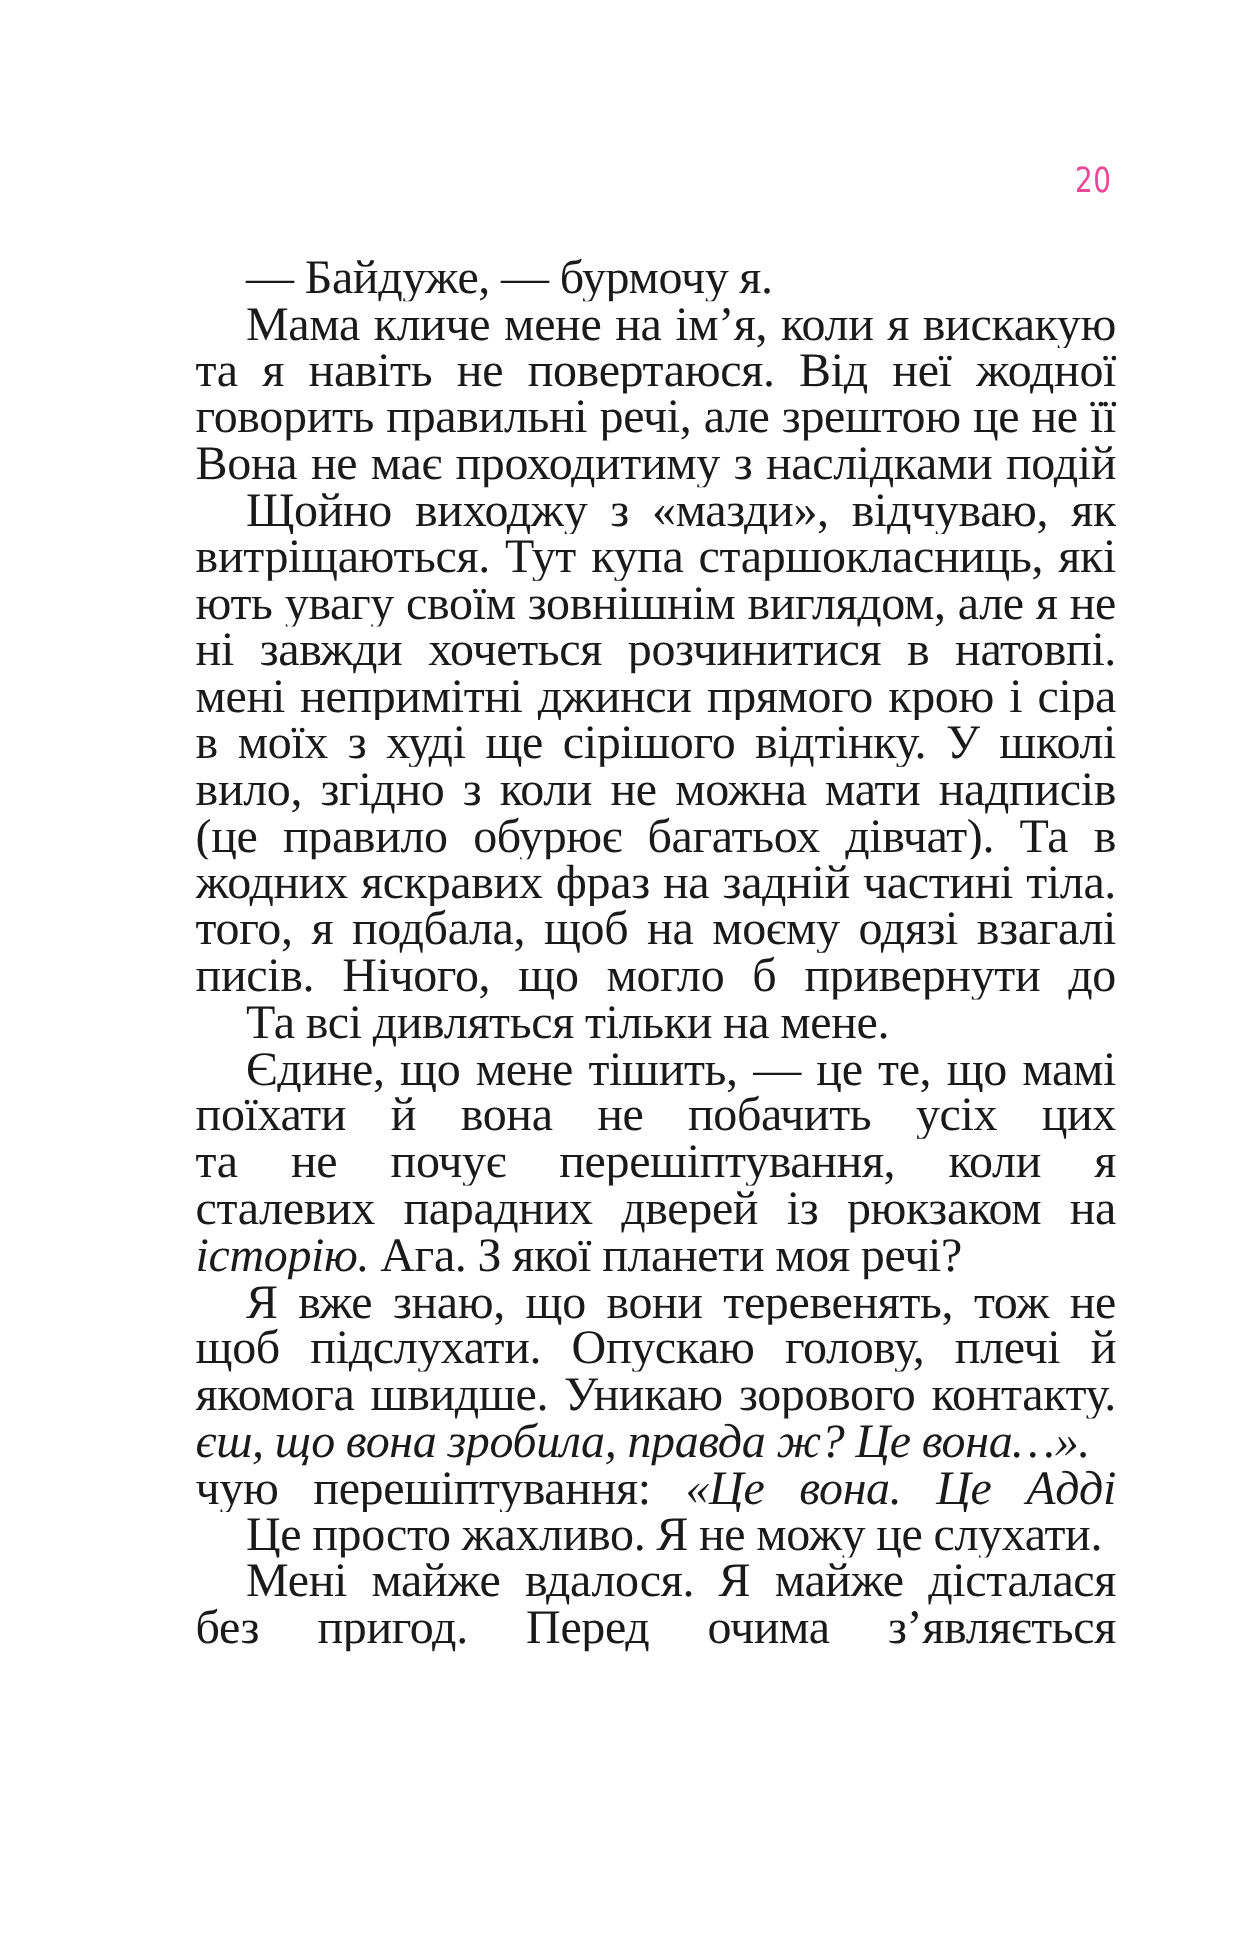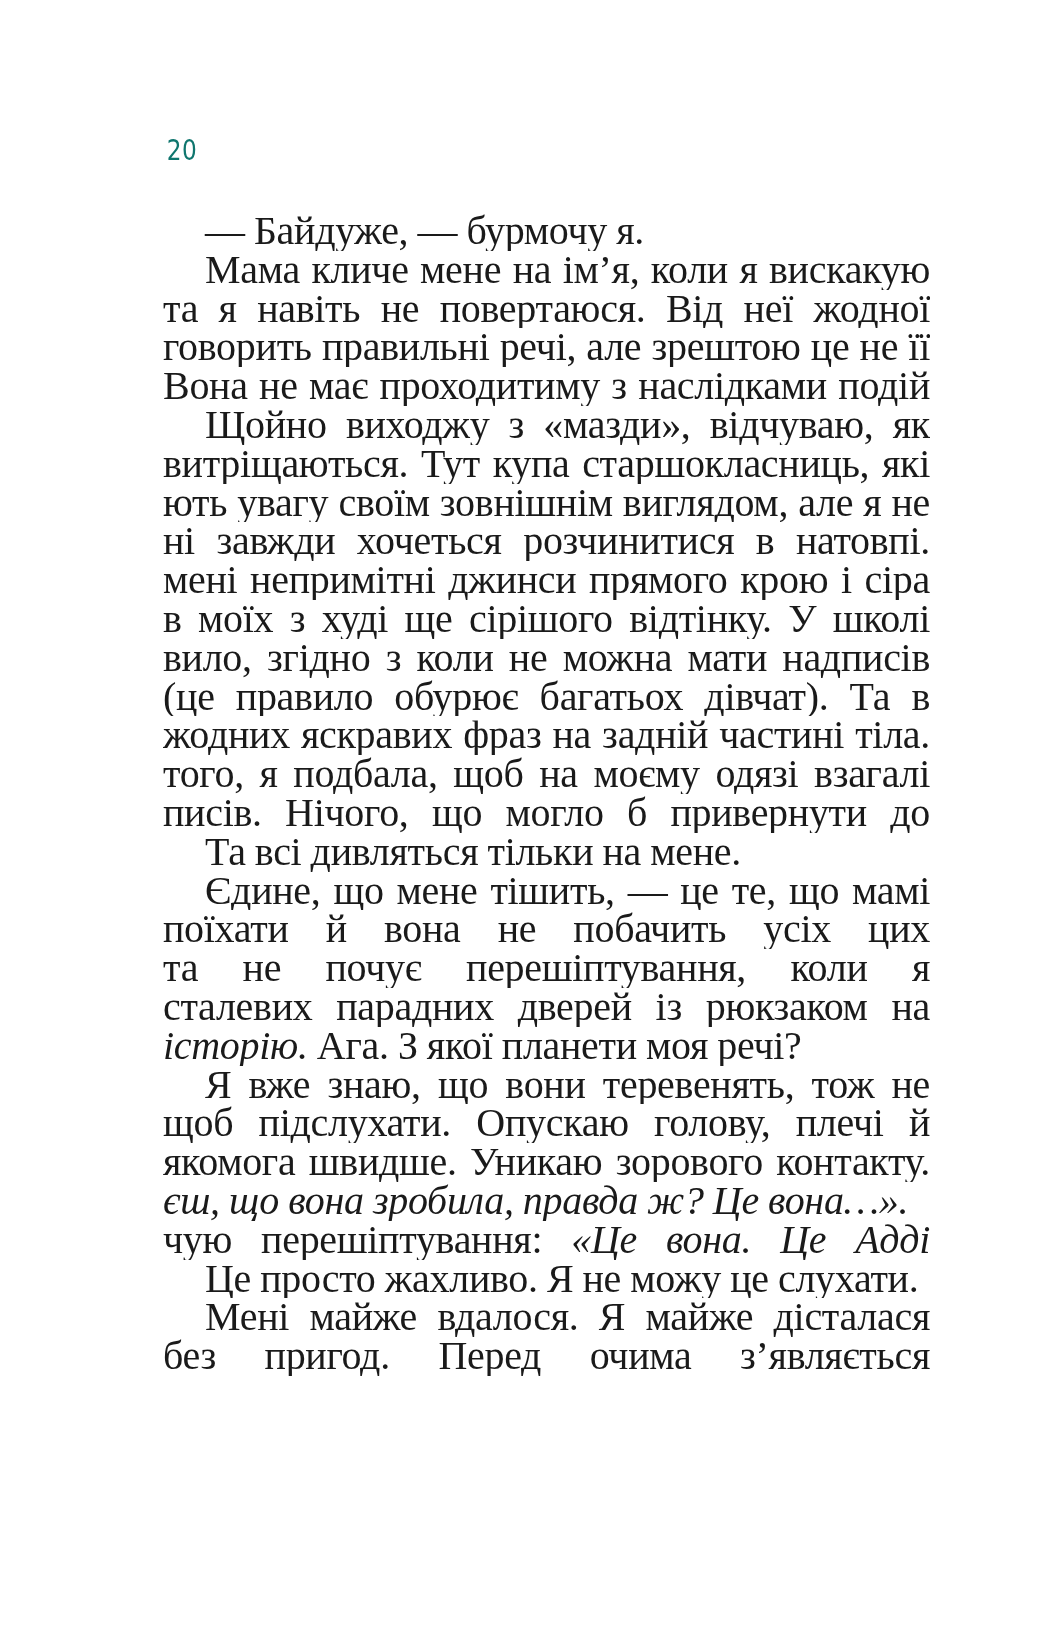--- a/index.html
+++ b/index.html
@@ -15,25 +15,25 @@
     left: 0; top: 0;
     width: 1040px;
     height: 1630px;
     background: #ffffff;
   }
   .folio {
     position: absolute;
     left: 163px;
     top: 134px;
     width: 767px;
-    text-align: left;
+    text-align: right;
     font-family: "DejaVu Sans", sans-serif;
     font-size: 29px;
     line-height: 33px;
-    color: #0f766e;
+    color: #ec4899;
   }
   .folio-num {
     display: inline-block;
     transform: scaleX(0.8);
     letter-spacing: 0.5px;
   }
   .text-block {
     position: absolute;
     left: 163px;
     top: 212px;

